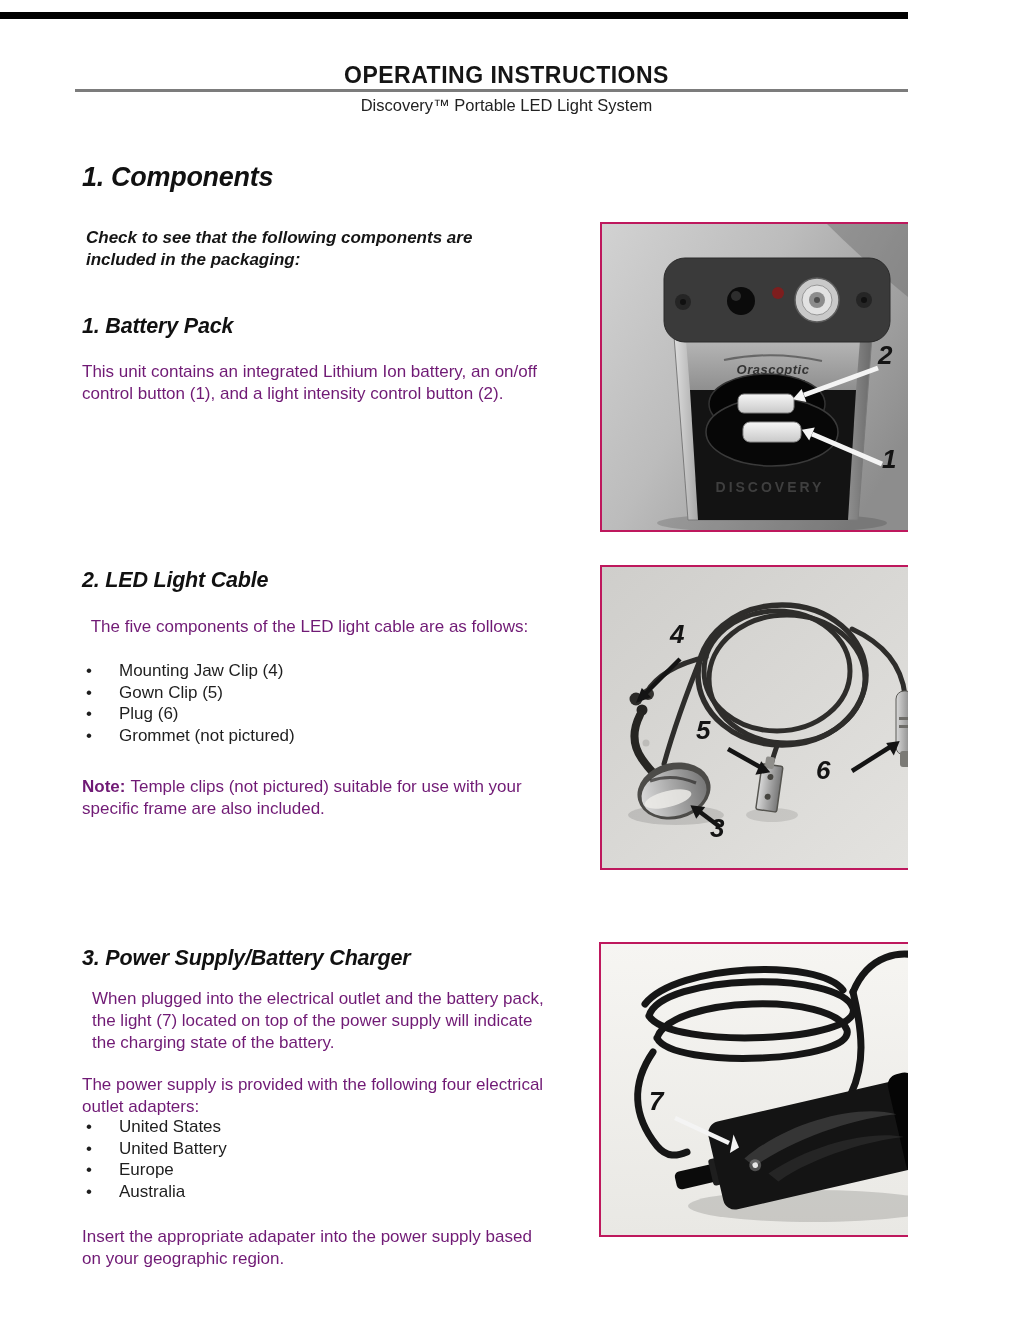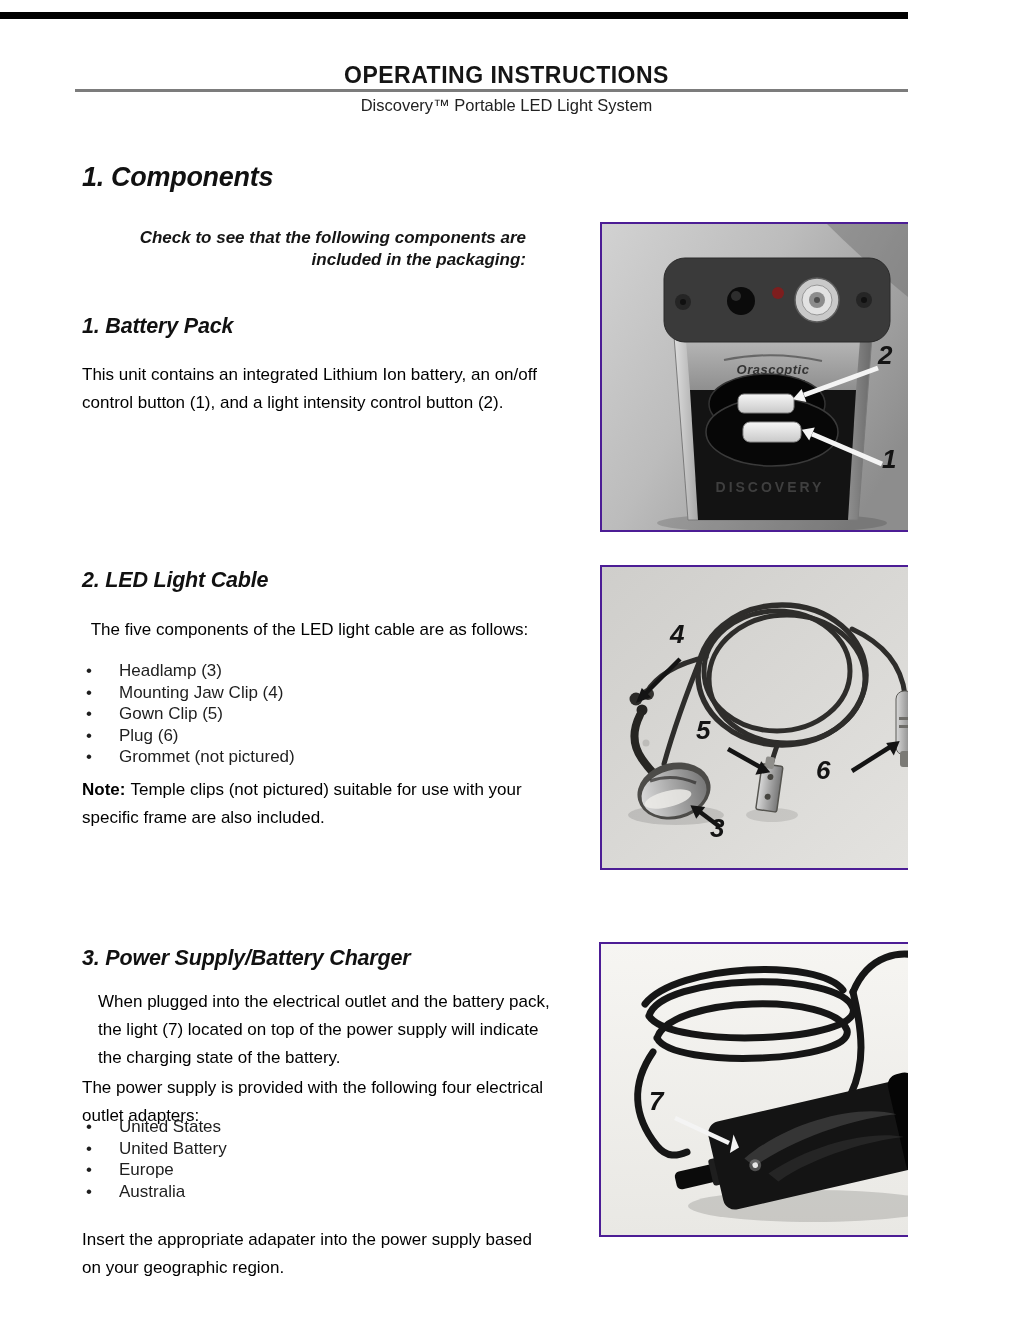--- a/index.html
+++ b/index.html
@@ -15,29 +15,29 @@
   .title-rule { left:75px; top:77px; width:862px; height:3px; background:#7c7c7c; }
   .doc-subtitle { left:0; top:84px; width:1013px; text-align:center; font-size:16.5px; color:#222; }
 
   .menu-btn { left:972px; top:147px; width:50px; height:50px; border-radius:50%;
     background:#fdfdfd; box-shadow:0 2px 6px rgba(0,0,0,.28), 0 0 1px rgba(0,0,0,.2);
     display:flex; flex-direction:column; justify-content:center; align-items:center; gap:4px; cursor:pointer; }
   .menu-btn .bar { width:26px; height:4.5px; border-radius:2px; background:#4a7fcb; }
 
   .h1 { font-size:27px; font-weight:bold; font-style:italic; color:#111; letter-spacing:-.3px; }
   .h2 { font-size:21.5px; font-weight:bold; font-style:italic; color:#111; letter-spacing:-.2px; }
-  .body-txt { font-size:17px; line-height:28px; color:#000000; }
-  .lead-italic { font-size:17px; line-height:22px; font-weight:bold; font-style:italic; color:#151515;text-align:right; }
+  .body-txt { font-size:17px; line-height:22px; color:#701a75; }
+  .lead-italic { font-size:17px; line-height:22px; font-weight:bold; font-style:italic; color:#151515; }
   .note-label { font-weight:bold; margin-right:5px;text-align:right; }
 
   ul.doc-list { list-style:none; }
   ul.doc-list li { display:flex; line-height:21.6px; font-size:17px; color:#1e1e1e; }
   ul.doc-list li::before { content:"•"; width:33px; padding-left:4px; font-size:17px; }
 
-  .figure { border:2px solid #4c1d95; background:#d946ef; overflow:hidden; }
+  .figure { border:2px solid #be185d; background:#d946ef; overflow:hidden; }
   .figure svg { position:absolute; left:0; top:0; }
   .callout-num { position:absolute; font-size:26px; font-weight:bold; font-style:italic;
     color:#141414; line-height:1; }
   .fig1 { left:600px; top:210px; width:337px; height:310px; }
   .fig2 { left:600px; top:553px; width:335px; height:305px; }
   .fig3 { left:599px; top:930px; width:338px; height:295px; }
 </style>
 </head>
 <body>
 
@@ -133,23 +133,20 @@
       </g>
     </svg>
     <span class="callout-num" style="left:276px; top:118px;">2</span>
     <span class="callout-num" style="left:280px; top:222px;">1</span>
   </div>
 
   <div class="abs h2" style="left:82px; top:556px;">2. LED Light Cable</div>
   <div class="abs body-txt" style="left:82px; top:604px; width:455px;text-align:center;">The five components of the LED light cable are as follows:</div>
   <ul class="abs doc-list" style="left:82px; top:648px; width:455px;">
     <li>
-        <span>Headlamp (3)</span>
-      </li>
-    <li>
         <span>Mounting Jaw Clip (4)</span>
       </li>
     <li>
         <span>Gown Clip (5)</span>
       </li>
     <li>
         <span>Plug (6)</span>
       </li>
     <li>
         <span>Grommet (not pictured)</span>
@@ -226,21 +223,21 @@
         <polygon points="88.4,238.2 103.2,239.9 94.2,251.8" fill="#141414"></polygon>
       </g>
     </svg>
     <span class="callout-num" style="left:68px; top:54px;">4</span>
     <span class="callout-num" style="left:94px; top:150px;">5</span>
     <span class="callout-num" style="left:214px; top:190px;">6</span>
     <span class="callout-num" style="left:108px; top:248px;">3</span>
   </div>
 
   <div class="abs h2" style="left:82px; top:934px;">3. Power Supply/Battery Charger</div>
-  <div class="abs body-txt" style="left:98px; top:976px; width:455px;">When plugged into the electrical outlet and the battery pack, the light (7) located on top of the power supply will indicate the charging state of the battery.</div>
+  <div class="abs body-txt" style="left:92px; top:976px; width:455px;">When plugged into the electrical outlet and the battery pack, the light (7) located on top of the power supply will indicate the charging state of the battery.</div>
   <div class="abs body-txt" style="left:82px; top:1062px; width:468px;">The power supply is provided with the following four electrical outlet adapters:</div>
   <ul class="abs doc-list" style="left:82px; top:1104px; width:455px;">
     <li>
         <span>United States</span>
       </li>
     <li>
         <span>United Battery</span>
       </li>
     <li>
         <span>Europe</span>

